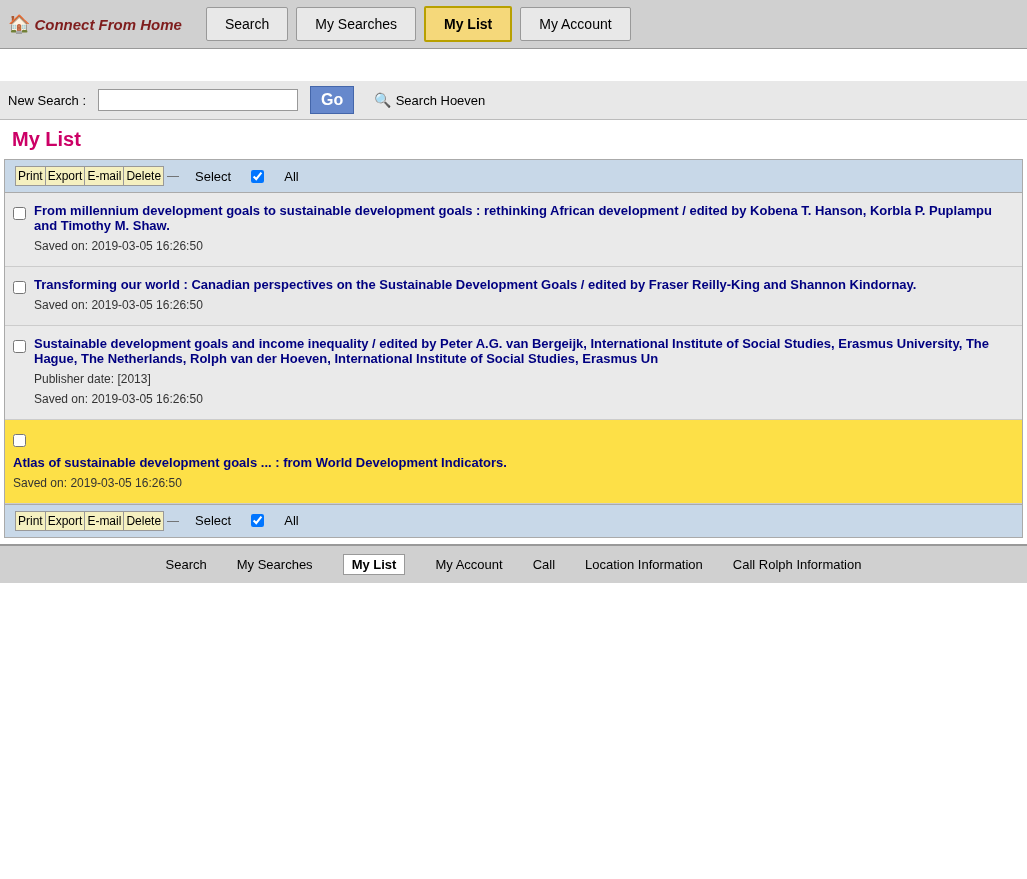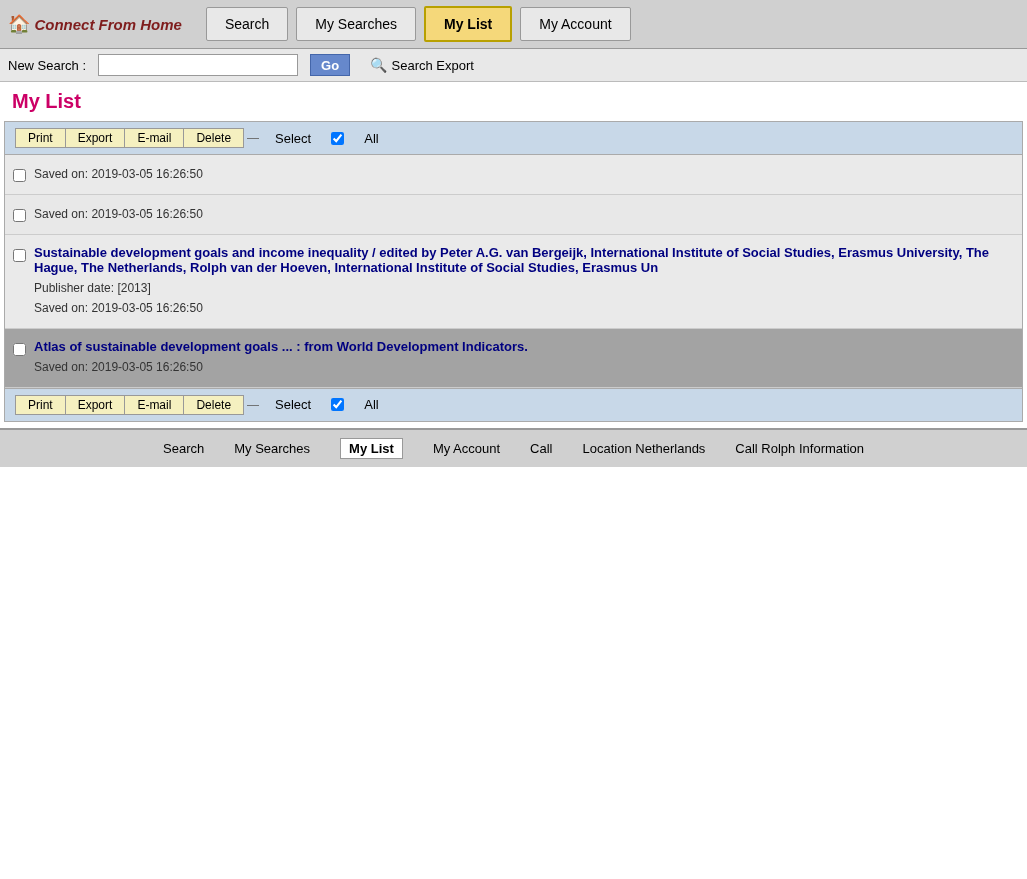--- a/index.html
+++ b/index.html
@@ -42,37 +42,38 @@
     }
 
     
     #search-bar {
       display: flex;
       align-items: center;
       background: #e8e8e8;
       padding: 5px 8px;
       border-bottom: 1px solid #bbb;
       gap: 12px;
+      margin-top: 32px;
     }
     #new-search-input {
       width: 200px;
       height: 22px;
       border: 1px solid #999;
       padding: 2px 4px;
       font-size: 13px;
       background: #fff;
     }
     #go-button {
       background: #6688cc;
       color: #fff;
       border: 1px solid #4466aa;
       padding: 2px 10px;
-      height: 22px;
-      cursor: pointer;
-      font-size: 13px;
+      height: 28px;
+      cursor: pointer;
+      font-size: 16px;
       font-weight: bold;
     }
     #search-history-link {
       display: flex;
       align-items: center;
       color: #000;
       text-decoration: none;
       font-size: 13px;
       margin-left: 8px;
       gap: 4px;
@@ -98,21 +99,21 @@
       background: #c8d8e8;
       border-bottom: 1px solid #aaa;
       padding: 6px 10px;
       display: flex;
       align-items: center;
       gap: 0;
     }
     .toolbar-btn {
       background: #f5f0c0;
       border: 1px solid #999;
-      padding: 2px 12px;
+      padding: 2px 2px;
       cursor: pointer;
       font-size: 12px;
       margin-right: -1px;
     }
     .select-all-area {
       margin-left: 16px;
       display: flex;
       align-items: center;
       gap: 20px;
       font-size: 13px;
@@ -192,21 +193,21 @@
   <a class="nav-tab active">My List</a>
   <a class="nav-tab">My Account</a>
 </div>
 
 <div id="search-bar">
   <span>New Search :</span>
   <input id="new-search-input" type="text" style="">
   <button id="go-button">Go</button>
   <a id="search-history-link">
     <span style="font-size:14px;">🔍</span>
-    <span>Search Export</span>
+    <span>Search Hoeven</span>
   </a>
 </div>
 
 <div id="page-title">My List</div>
 
 <div id="main-content">
 
   <div class="toolbar">
     <button class="toolbar-btn">Print</button>
     <button class="toolbar-btn">Export</button>
@@ -216,41 +217,43 @@
     <div class="select-all-area">
       <span>Select</span>
       <input type="checkbox" checked="" style="">
       <span>All</span>
     </div>
   </div>
 
   <div class="list-item">
     <input type="checkbox" class="item-checkbox" style="">
     <div class="item-content">
+      <div class="item-title">From millennium development goals to sustainable development goals : rethinking African development / edited by Kobena T. Hanson, Korbla P. Puplampu and Timothy M. Shaw.</div>
       <div class="item-meta">Saved on: 2019-03-05 16:26:50</div>
     </div>
   </div>
 
   <div class="list-item" style="background:#e8e8e8;">
     <input type="checkbox" class="item-checkbox" style="">
     <div class="item-content">
+      <div class="item-title">Transforming our world : Canadian perspectives on the Sustainable Development Goals / edited by Fraser Reilly-King and Shannon Kindornay.</div>
       <div class="item-meta">Saved on: 2019-03-05 16:26:50</div>
     </div>
   </div>
 
   <div class="list-item">
     <input type="checkbox" class="item-checkbox" style="">
     <div class="item-content">
       <div class="item-title">Sustainable development goals and income inequality / edited by Peter A.G. van Bergeijk, International Institute of Social Studies, Erasmus University, The Hague, The Netherlands, Rolph van der Hoeven, International Institute of Social Studies, Erasmus Un</div>
       <div class="item-meta">Publisher date: [2013]</div>
       <div class="item-meta">Saved on: 2019-03-05 16:26:50</div>
     </div>
   </div>
 
-  <div class="list-item" style="background:#a3a3a3;">
+  <div class="list-item" style="background:#fde047;flex-direction:column;">
     <input type="checkbox" class="item-checkbox" style="">
     <div class="item-content">
       <div class="item-title">Atlas of sustainable development goals ... : from World Development Indicators.</div>
       <div class="item-meta">Saved on: 2019-03-05 16:26:50</div>
     </div>
   </div>
 
   <div class="toolbar-bottom">
     <button class="toolbar-btn">Print</button>
     <button class="toolbar-btn">Export</button>
@@ -265,15 +268,15 @@
   </div>
 
 </div>
 
 <div id="footer">
   <a class="footer-link">Search</a>
   <a class="footer-link">My Searches</a>
   <a class="footer-link active">My List</a>
   <a class="footer-link">My Account</a>
   <a class="footer-link">Call</a>
-  <a class="footer-link">Location Netherlands</a>
+  <a class="footer-link">Location Information</a>
   <a class="footer-link">Call Rolph Information</a>
 </div>
 
 </body></html>

